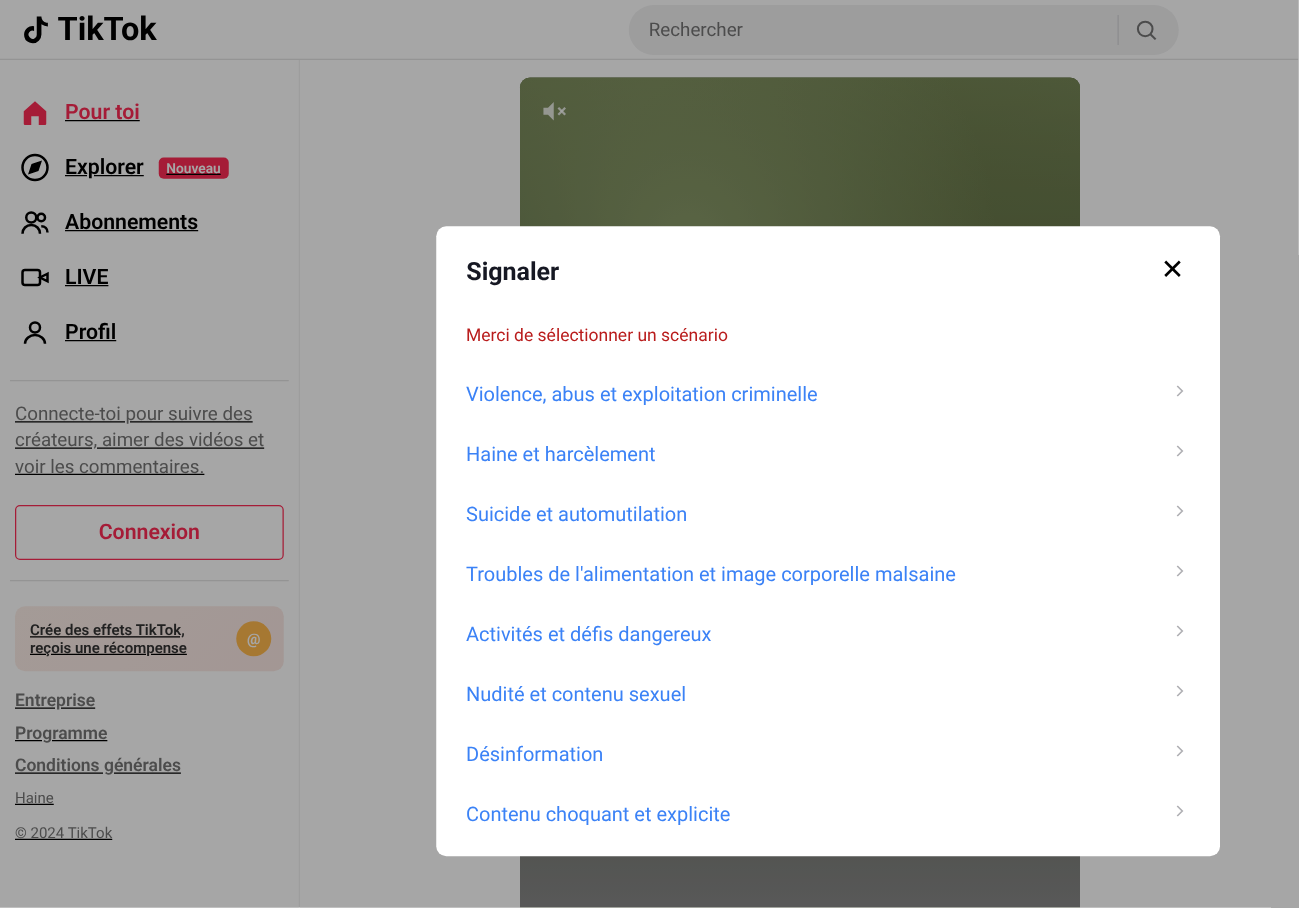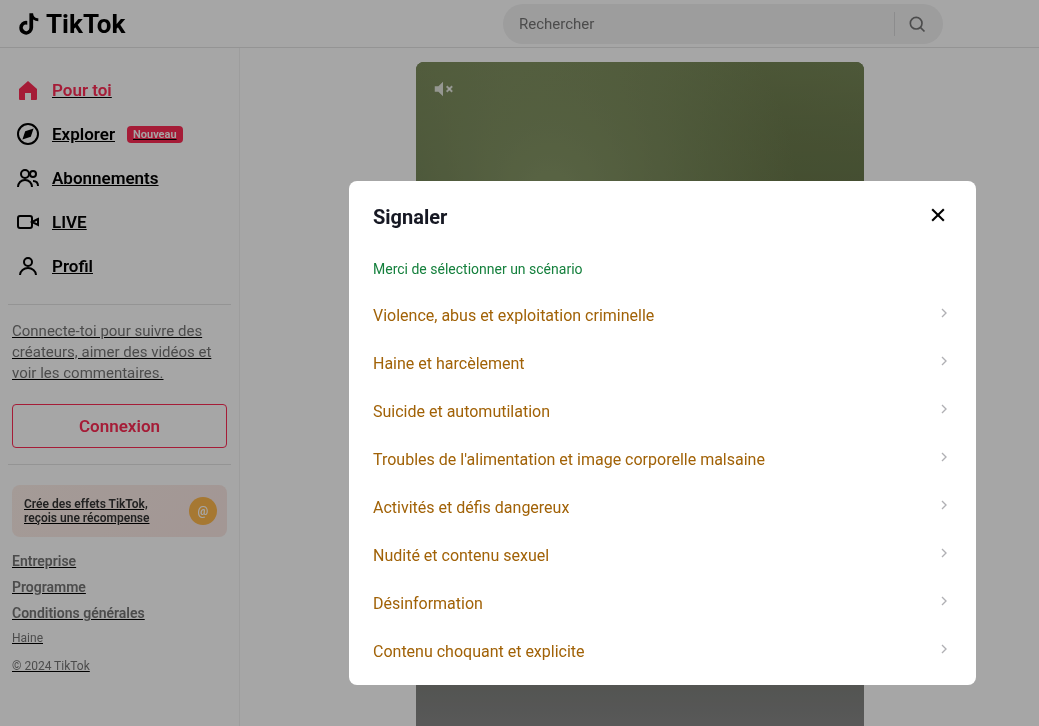--- a/index.html
+++ b/index.html
@@ -36,23 +36,23 @@
 .mute-icon { position: absolute; top: 16px; left: 16px; color: rgba(255,255,255,0.8); }
 
 .overlay { position: absolute; inset: 0; background: rgba(0,0,0,0.35); z-index: 10; }
 .modal { position: absolute; top: 181px; left: 349px; width: 627px; height: 504px; background: #fff; border-radius: 8px; z-index: 20; display: flex; flex-direction: column; overflow: hidden; }
 .modal-header { display: flex; align-items: center; justify-content: space-between; padding: 20px 24px; }
 .modal-title { font-size: 20px; font-weight: 700; color: #161823; }
 .close-btn { cursor: pointer; padding: 4px; }
 .modal-body { flex: 1; overflow-y: auto; padding: 0 0 20px 0; }
 .modal-body::-webkit-scrollbar { width: 8px; }
 .modal-body::-webkit-scrollbar-thumb { background: #c4c4c4; border-radius: 4px; }
-.modal-subtitle { font-size: 14px; color: #15803d; padding: 8px 24px 14px 24px; }
+.modal-subtitle { font-size: 14px; color: #b91c1c; padding: 8px 24px 14px 24px; }
 .report-item { display: flex; align-items: center; justify-content: space-between; padding: 14px 24px; cursor: pointer; }
-.report-label { font-size: 16px; color: #a16207; text-align: right; }
+.report-label { font-size: 16px; color: #3b82f6; text-align: right; }
 .chevron { color: #b0b0b4; }
 </style>
 </head>
 <body>
 
 <div class="header">
   <div class="logo">
     <svg width="26" height="26" viewBox="0 0 24 24">
         <path fill="#000" d="M19.59 6.69a4.83 4.83 0 0 1-3.77-4.25V2h-3.45v13.67a2.89 2.89 0 0 1-5.2 1.74 2.89 2.89 0 0 1 3.22-4.69V9.18a6.32 6.32 0 0 0-7.37 6.25 6.34 6.34 0 0 0 10.86 4.44 6.33 6.33 0 0 0 1.94-4.56V7.83a8.16 8.16 0 0 0 4.77 1.52V6.69z"></path>
       </svg>

